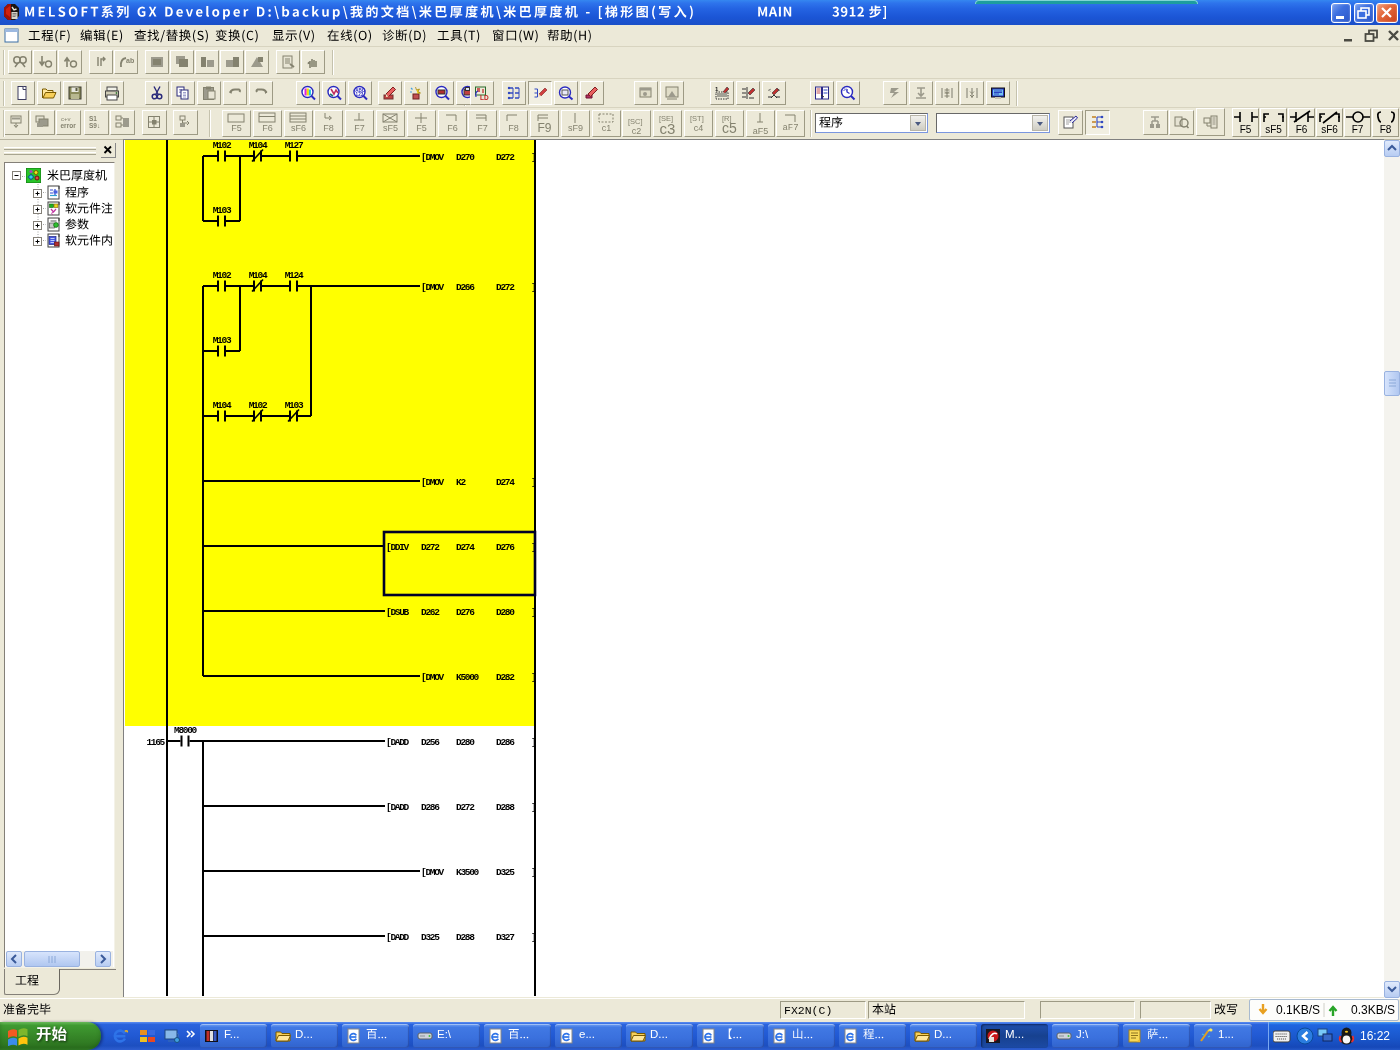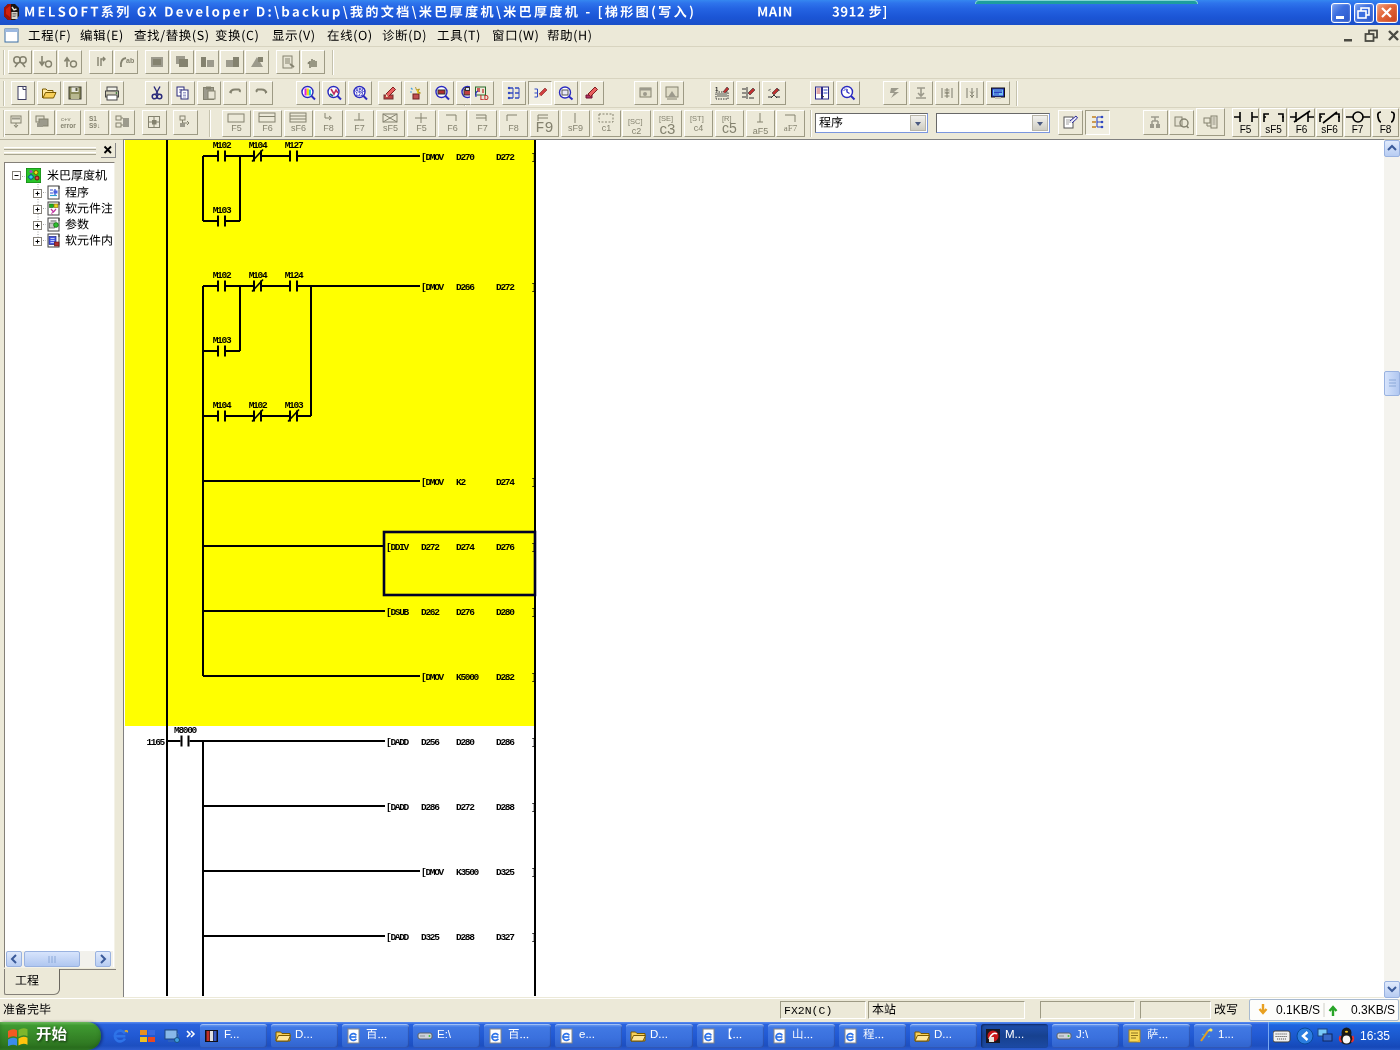--- a/index.html
+++ b/index.html
@@ -612,21 +612,21 @@
 <svg width="24" height="13" style="overflow:visible">
       <path d="M15 4 h-10 v6" fill="none" stroke="#84826f"></path>
     </svg>
 <div style="font-size:9px;color:#84826f;line-height:9px;font-family:'Liberation Sans';">F8</div>
   </div>
 
 <div class="tbtn up" style="left:530px;top:110px;width:29px;height:27px;flex-direction:column;justify-content:flex-start;">
 <svg width="24" height="13" style="overflow:visible">
       <path d="M15 4 h-10 v6 M15 7 h-10" fill="none" stroke="#84826f"></path>
     </svg>
-<div style="font-size:15px;color:#84826f;line-height:9px;font-family:Liberation Mono, monospace;">F9</div>
+<div style="font-size:12px;color:#84826f;line-height:9px;font-family:Liberation Sans, sans-serif;">F9</div>
   </div>
 
 <div class="tbtn up" style="left:561px;top:110px;width:29px;height:27px;flex-direction:column;justify-content:flex-start;">
 <svg width="24" height="13" style="overflow:visible">
       <path d="M11 2 v10" stroke="#84826f"></path>
     </svg>
 <div style="font-size:9px;color:#84826f;line-height:9px;font-family:'Liberation Sans';">sF9</div>
   </div>
 
 <div class="tbtn up" style="left:592px;top:110px;width:29px;height:27px;flex-direction:column;justify-content:flex-start;">
@@ -668,21 +668,21 @@
 <svg width="24" height="13" style="overflow:visible">
       <path d="M11 2 v9 M8 11 h6" stroke="#84826f"></path>
     </svg>
 <div style="font-size:9px;color:#84826f;line-height:9px;font-family:'Liberation Sans';">aF5</div>
   </div>
 
 <div class="tbtn up" style="left:776px;top:110px;width:29px;height:27px;flex-direction:column;justify-content:flex-start;">
 <svg width="24" height="13" style="overflow:visible">
       <path d="M6 4 h10 v7" fill="none" stroke="#84826f"></path>
     </svg>
-<div style="font-size:9px;color:#84826f;line-height:9px;font-family:Liberation Serif, serif;">aF7</div>
+<div style="font-size:9px;color:#84826f;line-height:9px;font-family:Liberation Mono, monospace;">aF7</div>
   </div>
 
 <div class="abs" style="left:815px;top:113px;width:113px;height:20px;background:#fff;border:1px solid #7a96df;border-top-color:#686868;border-left-color:#686868;">
 <div style="position:absolute;left:3px;top:2px;"><svg width="24" height="15" style="overflow:visible">
         <path d="M7.7 -4.4H8.6V0.4H7.7ZM5.1 -4.8H11.3V-4H5.1ZM4.6 -0.2H11.6V0.6H4.6ZM5.4 -2.5H11V-1.7H5.4ZM6.4 -8.8V-6.6H10V-8.8ZM5.5 -9.6H10.9V-5.8H5.5ZM2.5 -9.1H3.4V0.9H2.5ZM0.6 -6.7H4.9V-5.9H0.6ZM2.6 -6.4 3.2 -6.1Q3 -5.5 2.7 -4.8Q2.4 -4.1 2.1 -3.5Q1.8 -2.8 1.5 -2.2Q1.2 -1.6 0.8 -1.2Q0.7 -1.4 0.6 -1.7Q0.5 -1.9 0.3 -2.1Q0.7 -2.4 1 -2.9Q1.3 -3.4 1.6 -4Q1.9 -4.6 2.2 -5.2Q2.4 -5.8 2.6 -6.4ZM4.3 -9.9 5 -9.2Q4.4 -9 3.7 -8.8Q3 -8.6 2.2 -8.5Q1.5 -8.3 0.8 -8.2Q0.8 -8.4 0.7 -8.6Q0.6 -8.8 0.5 -8.9Q1.2 -9 1.9 -9.2Q2.6 -9.3 3.3 -9.5Q3.9 -9.7 4.3 -9.9ZM3.4 -5.2Q3.5 -5.1 3.7 -4.8Q4 -4.6 4.2 -4.3Q4.5 -4 4.7 -3.8Q5 -3.6 5.1 -3.5L4.5 -2.7Q4.4 -2.9 4.2 -3.2Q4 -3.5 3.8 -3.8Q3.5 -4.1 3.3 -4.4Q3.1 -4.6 3 -4.8ZM15.5 -7H21.6V-6.3H15.5ZM14.8 -4H22.7V-3.3H14.8ZM18.5 -3.7H19.4V-0.1Q19.4 0.3 19.3 0.5Q19.2 0.7 18.8 0.8Q18.5 0.9 18 1Q17.4 1 16.6 1Q16.6 0.8 16.5 0.5Q16.4 0.3 16.3 0.1Q16.7 0.1 17.1 0.2Q17.5 0.2 17.8 0.2Q18.1 0.1 18.2 0.1Q18.4 0.1 18.4 0.1Q18.5 0 18.5 -0.1ZM22.4 -4H22.6L22.7 -4.1L23.4 -3.8Q22.9 -3.2 22.4 -2.5Q21.9 -1.8 21.5 -1.4L20.7 -1.8Q21.2 -2.1 21.6 -2.7Q22.1 -3.3 22.4 -3.9ZM21.3 -7H21.5L21.7 -7.1L22.3 -6.6Q21.9 -6.2 21.3 -5.8Q20.8 -5.4 20.2 -5Q19.6 -4.6 19.1 -4.4Q19 -4.5 18.8 -4.6Q18.7 -4.8 18.6 -4.9Q19.1 -5.1 19.6 -5.5Q20.1 -5.8 20.5 -6.2Q21 -6.5 21.3 -6.9ZM13.9 -8.7H23.4V-7.9H13.9ZM13.4 -8.7H14.3V-5.4Q14.3 -4.7 14.3 -3.9Q14.2 -3 14.1 -2.2Q14 -1.3 13.7 -0.5Q13.5 0.3 13.1 1Q13.1 0.9 12.9 0.8Q12.8 0.7 12.6 0.6Q12.5 0.5 12.4 0.5Q12.7 -0.2 12.9 -0.9Q13.2 -1.7 13.3 -2.4Q13.4 -3.2 13.4 -4Q13.4 -4.8 13.4 -5.4ZM16.5 -5.2 17 -5.8Q17.6 -5.5 18.2 -5.2Q18.9 -5 19.5 -4.7Q20.1 -4.4 20.5 -4.1L19.9 -3.5Q19.5 -3.8 18.9 -4.1Q18.3 -4.4 17.7 -4.7Q17 -5 16.5 -5.2ZM17.7 -9.9 18.5 -10.1Q18.7 -9.8 19 -9.3Q19.2 -8.9 19.3 -8.6L18.4 -8.3Q18.3 -8.6 18.1 -9.1Q17.8 -9.5 17.7 -9.9Z" fill="#000" transform="translate(0,10.6)"></path>
       </svg></div>
 <div style="position:absolute;right:1px;top:1px;width:16px;height:16px;background:linear-gradient(180deg,#f2f1ee,#cfcdc3);border:1px solid #b8b5a8;"><svg width="14" height="14">
         <path d="M4 6 l3 4 3 -4 Z" fill="#4b5a81"></path>
       </svg></div>
   </div>
@@ -1330,12 +1330,12 @@
     </svg></div>
 
 <div class="abs" style="left:1338px;top:1026px;width:17px;height:19px;"><svg width="17" height="19">
       <ellipse cx="8.5" cy="7" rx="5" ry="5.5" fill="#1a1a1a"></ellipse>
       <ellipse cx="8.5" cy="13" rx="6.5" ry="5.5" fill="#1a1a1a"></ellipse>
       <ellipse cx="8.5" cy="13.5" rx="3.8" ry="4" fill="#f8f8f8"></ellipse>
       <path d="M2.5 10 q-2 4 1 6 M14.5 10 q2 4 -1 6" stroke="#e83030" stroke-width="1.8" fill="none"></path>
       <ellipse cx="8.5" cy="5.8" rx="1.6" ry="1" fill="#f8c820"></ellipse>
     </svg></div>
 
-<div class="abs" style="left:1360px;top:1029px;font-size:12px;color:#fff;">16:35</div>
+<div class="abs" style="left:1360px;top:1029px;font-size:12px;color:#fff;">16:22</div>
 </body></html>

